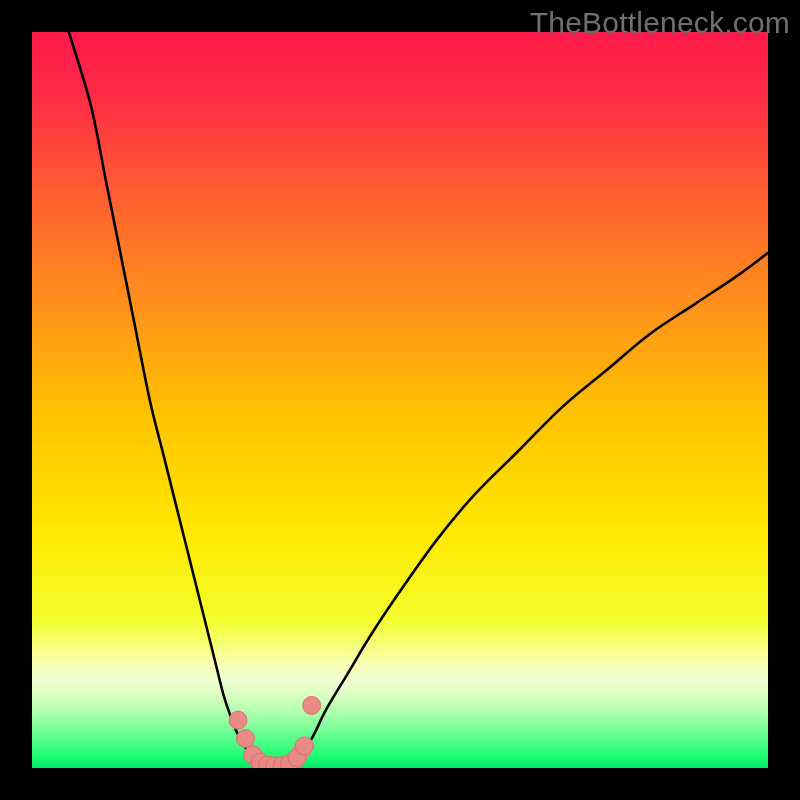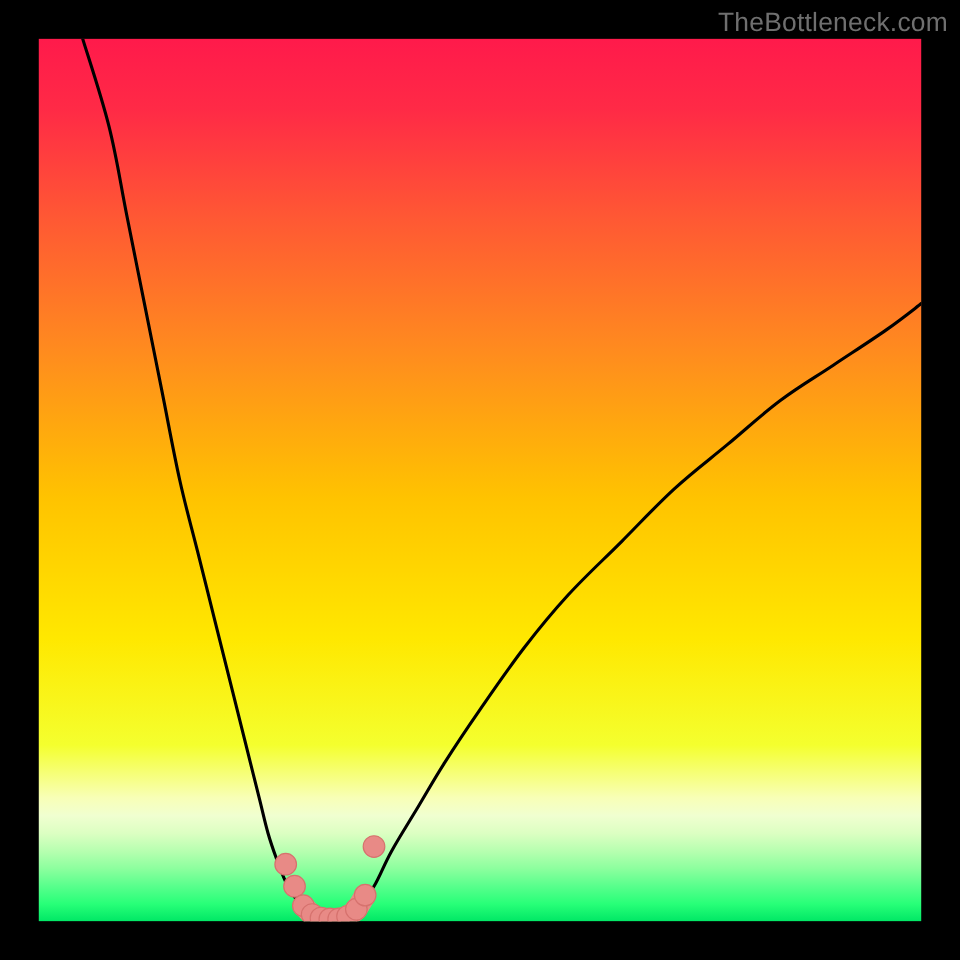--- a/index.html
+++ b/index.html
@@ -34,21 +34,21 @@
     position: absolute;
     inset: 0;
     width: 100%;
     height: 100%;
   }
   .watermark {
     position: absolute;
     top: 6px;
     right: 10px;
     color: #6f6f6f;
-    font-size: 22px;
+    font-size: 30px;
     font-weight: 500;
     letter-spacing: 0.2px;
   }
 </style>
 </head>
 <body>
 
 <div class="frame">
 
   <div class="plot-area">

